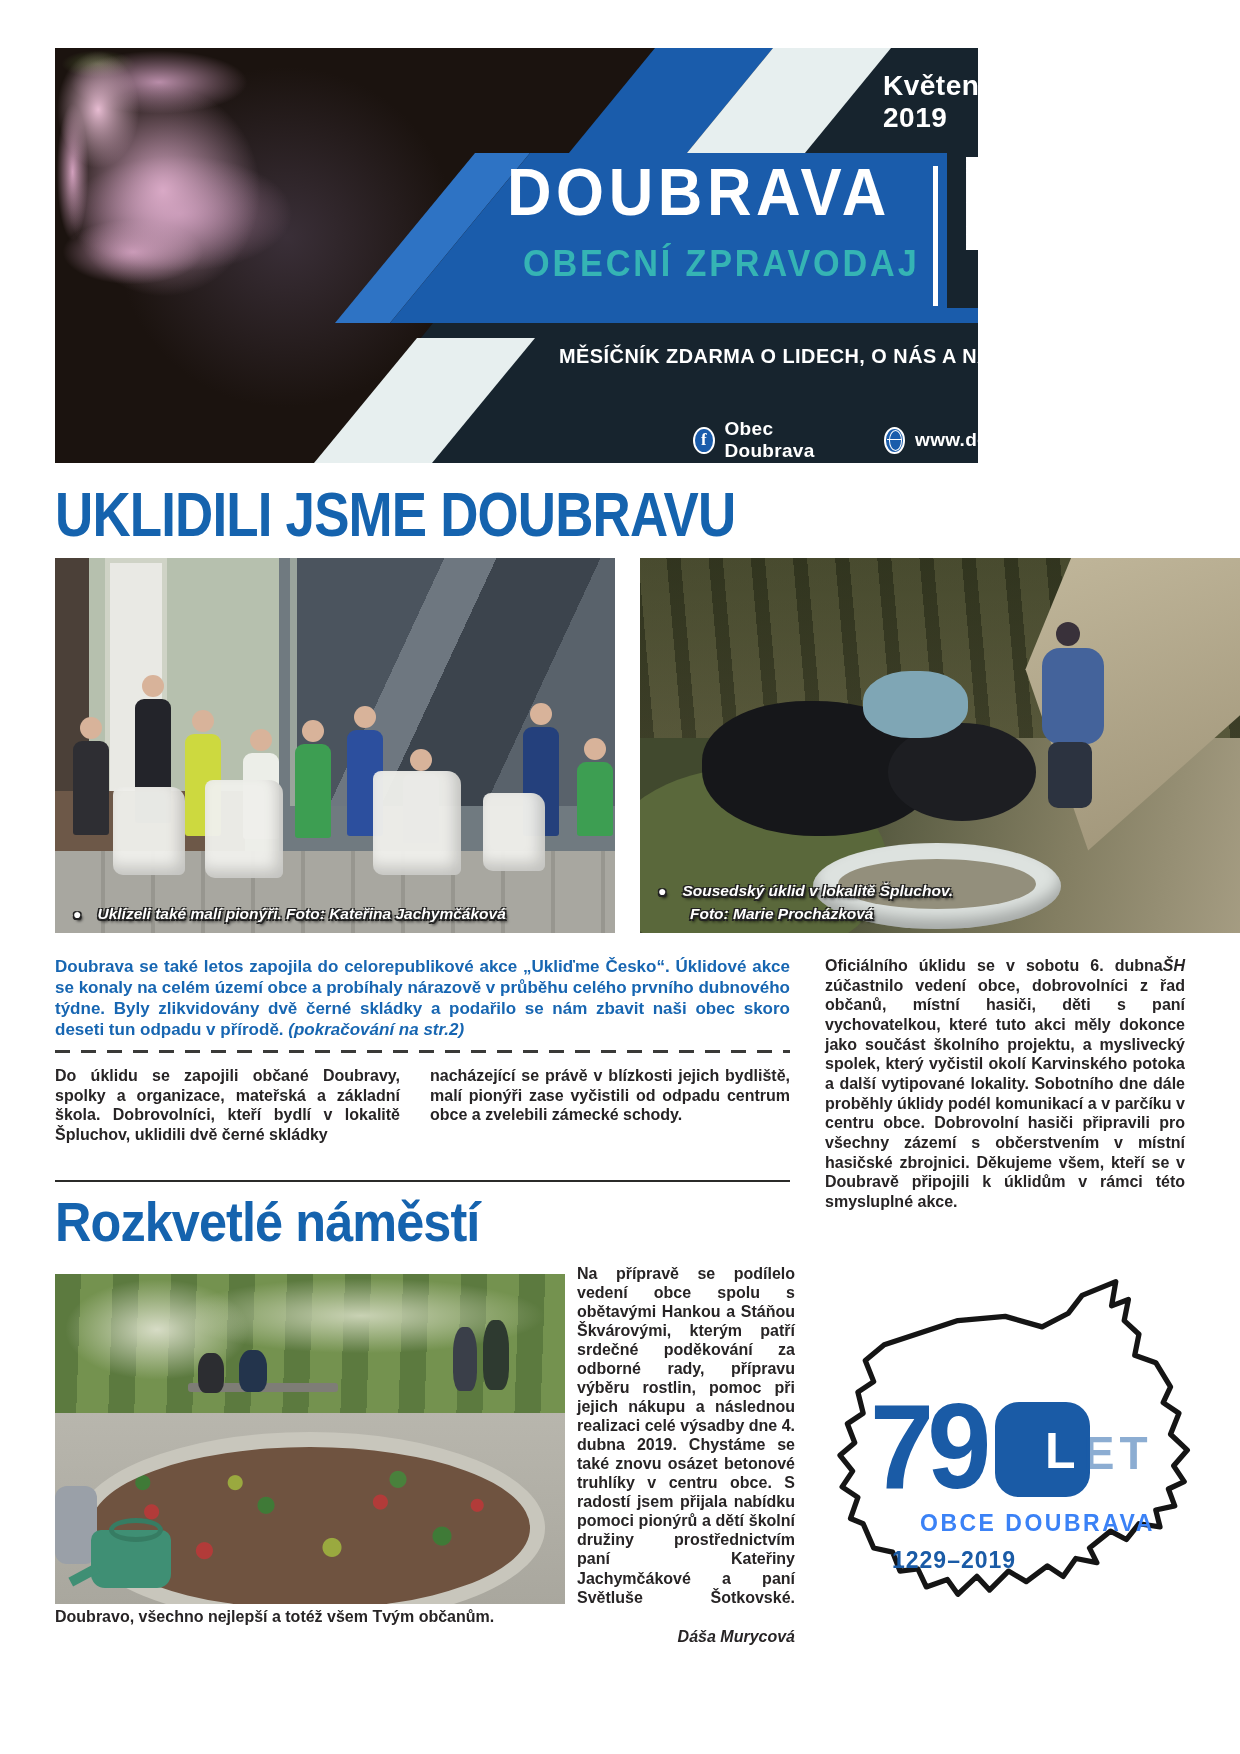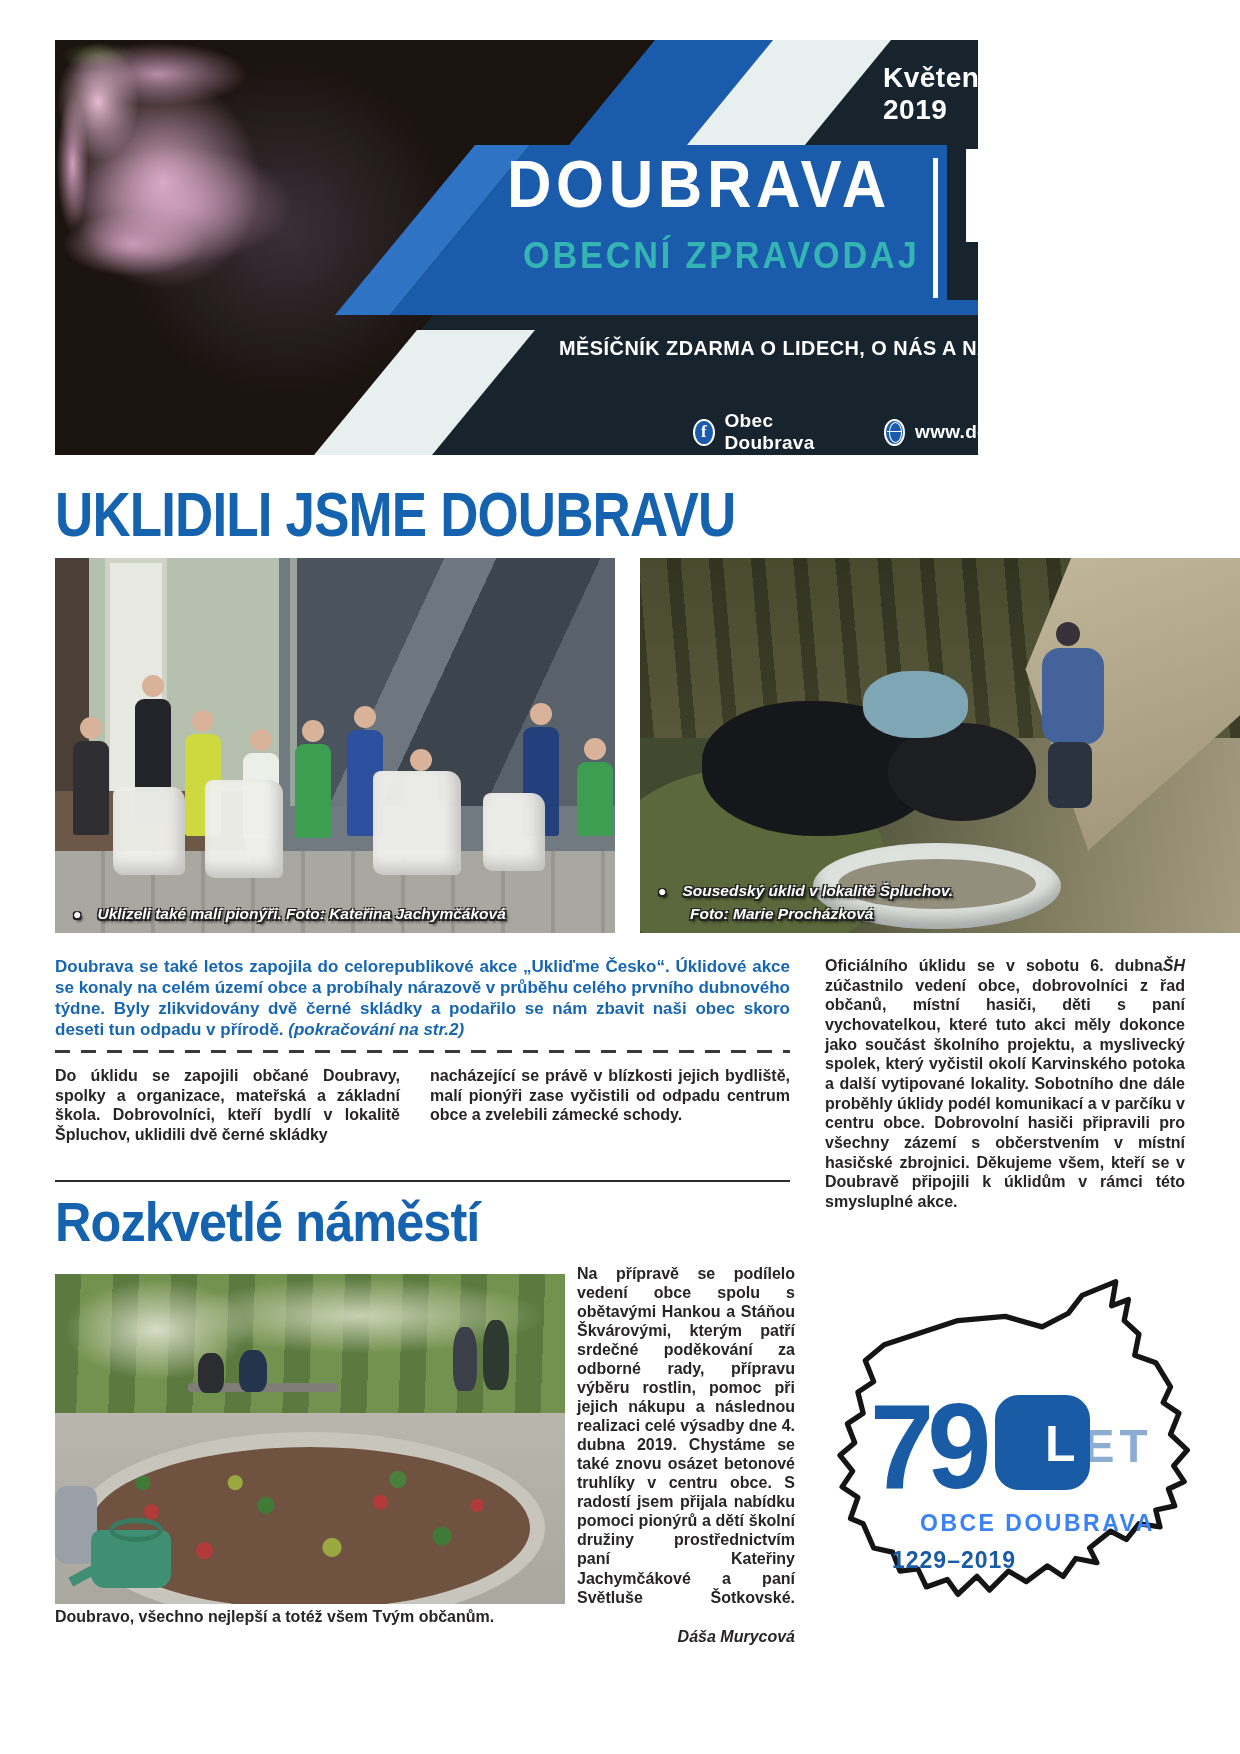--- a/index.html
+++ b/index.html
@@ -1,21 +1,21 @@
 <!DOCTYPE html>
 <html lang="cs"><head>
 <meta charset="utf-8">
 <style>
   *{margin:0;padding:0;box-sizing:border-box}
   html,body{background:#888}
   .page{position:relative;width:1240px;height:1754px;background:#fff;overflow:hidden;
         font-family:"Liberation Sans",sans-serif;color:#221f20;margin:0 auto}
 
   
-  .masthead{position:absolute;left:55px;top:40px;width:923px;height:415px;background:#17242e;overflow:hidden}
+  .masthead{position:absolute;left:55px;top:48px;width:923px;height:415px;background:#17242e;overflow:hidden}
   .m-layer{position:absolute;inset:0}
   .h-photo{background:#1b130f;
     background-image:
       radial-gradient(closest-side at 18% 28%,#e7bcd2,rgba(231,188,210,0) 95%),
       radial-gradient(closest-side at 36% 55%,#d9a9c6,rgba(217,169,198,0) 90%),
       radial-gradient(closest-side at 8% 62%,#d2a0bd,rgba(210,160,189,0) 90%),
       radial-gradient(closest-side at 30% 85%,#c394b1,rgba(195,148,177,0) 90%),
       radial-gradient(closest-side at 52% 18%,#b98da9,rgba(185,141,169,0) 92%),
       radial-gradient(closest-side at 48% 72%,#a87e9b,rgba(168,126,155,0) 90%),
       radial-gradient(closest-side at 24% 10%,#44502a,rgba(68,80,42,0) 85%),
@@ -141,21 +141,21 @@
   .p3-stand1{left:78%;top:16%;width:24px;height:64px;background:#3a3f49}
   .p3-stand2{left:84%;top:14%;width:26px;height:70px;background:#2e3a30}
   .p3-roll{position:absolute;left:0;bottom:12%;width:42px;height:78px;background:#9aa0a8;border-radius:12px}
   .p3-can{position:absolute;left:7%;bottom:5%;width:80px;height:58px;background:#3f8f74;border-radius:10px 10px 14px 14px}
   .p3-can::before{content:"";position:absolute;left:-22px;bottom:8px;width:30px;height:10px;background:#3f8f74;transform:rotate(-28deg)}
   .p3-can::after{content:"";position:absolute;left:18px;top:-12px;width:44px;height:14px;border:5px solid #36co66;border:5px solid #367c63;border-radius:50%}
 
   
   .anniv{position:absolute;left:800px;top:1255px;width:400px;height:370px}
   .anniv svg{position:absolute;left:0;top:0}
-  .a-790{position:absolute;left:70px;top:140px;display:flex;align-items:flex-start}
+  .a-790{position:absolute;left:70px;top:140px;display:flex;align-items:flex-end}
   .a-digits{font-size:120px;line-height:.85;font-weight:900;color:#1a5ba6;letter-spacing:-7px;
       transform:scaleX(.96);transform-origin:left}
   .a-zero{position:relative;width:95px;height:95px;background:#1a5ba6;border-radius:24px;margin-left:6px}
   .a-l{position:absolute;right:15px;top:20px;font-size:50px;font-weight:900;color:#fff}
   .a-et{position:absolute;right:-62px;top:24px;font-size:46px;font-weight:900;color:rgba(26,91,166,.5);letter-spacing:5px}
   .a-caption{position:absolute;left:120px;top:255px;font-size:23px;font-weight:900;color:#3b82f6;letter-spacing:2.5px;white-space:nowrap}
   .a-years{position:absolute;left:92px;top:292px;font-size:23px;font-weight:800;color:#1a5ba6;letter-spacing:1px}
 </style>
 </head>
 <body>

